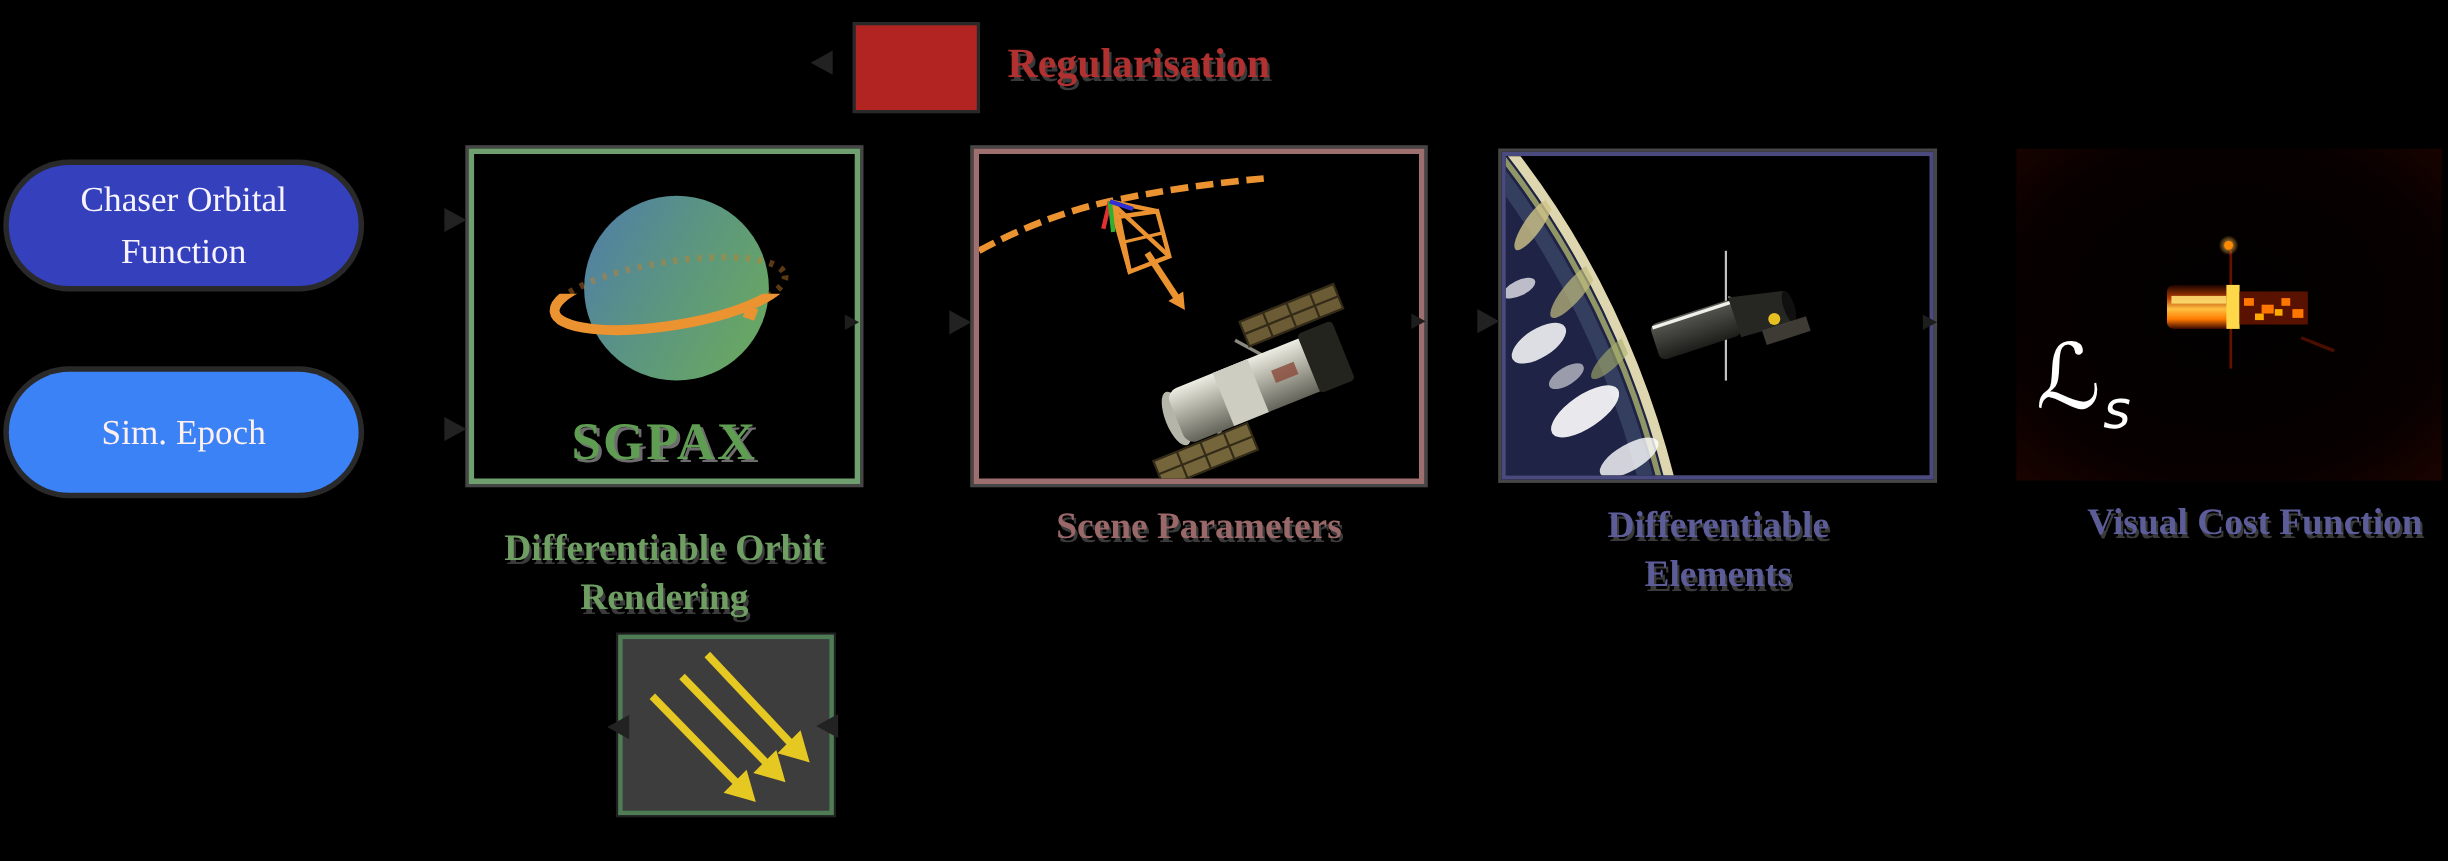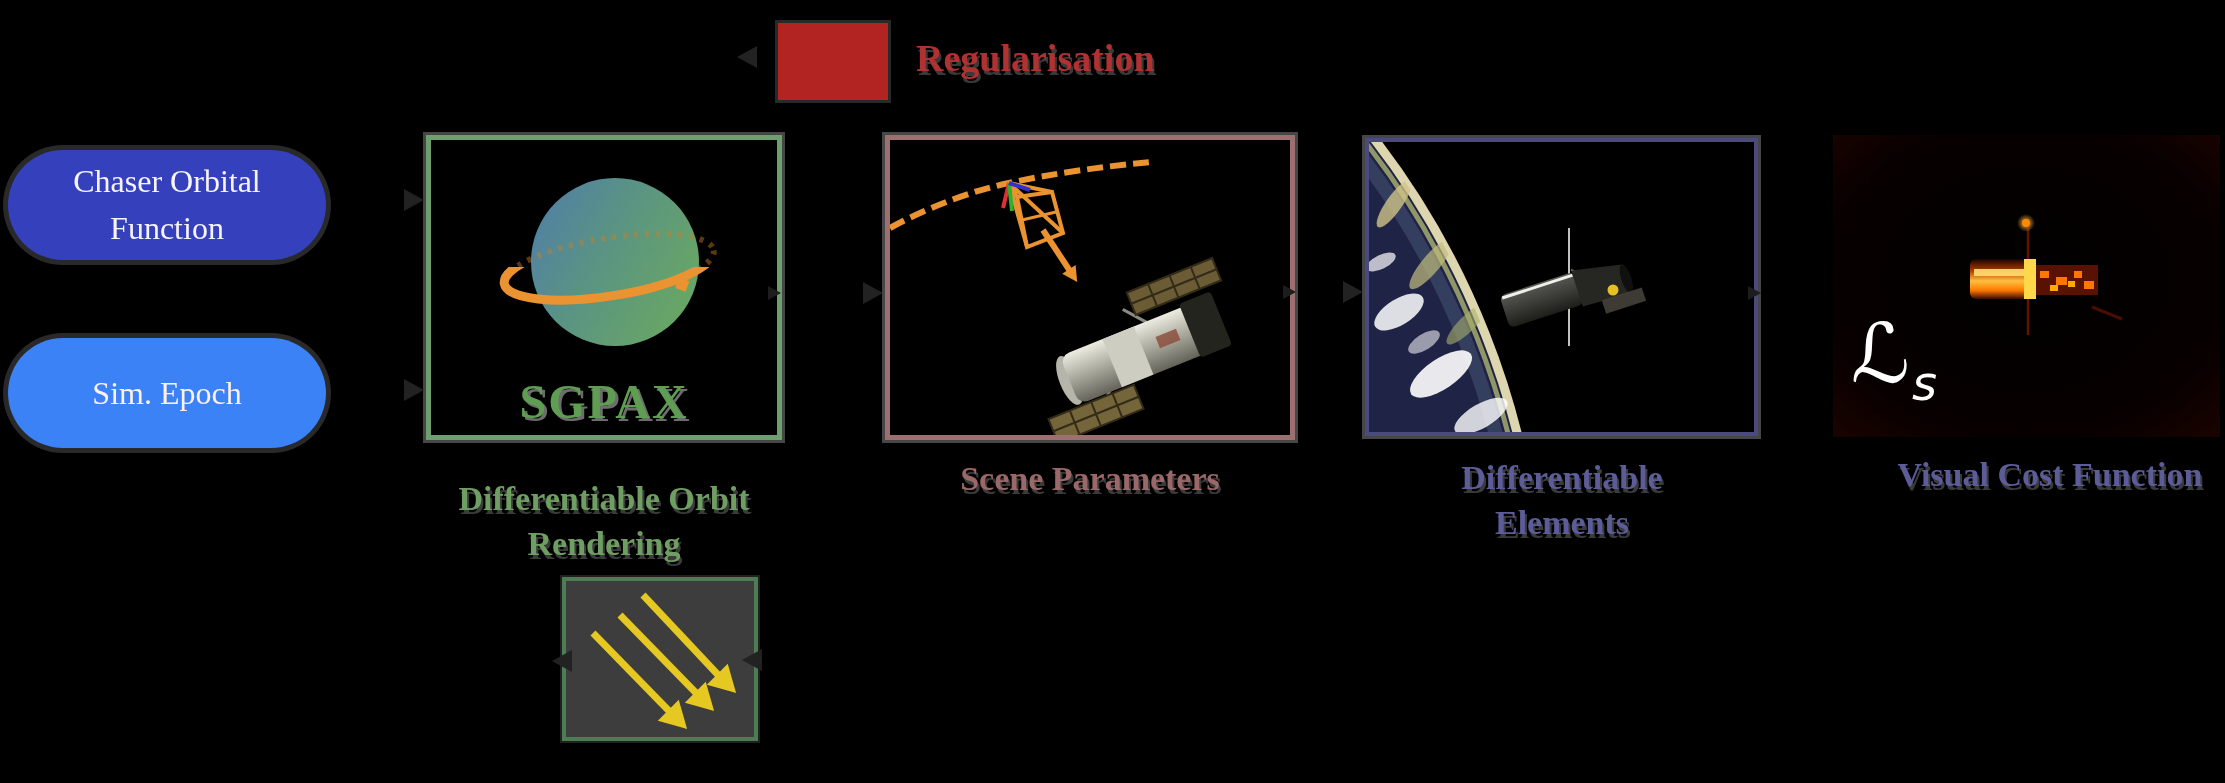--- a/index.html
+++ b/index.html
@@ -26,21 +26,21 @@
   
   .caption{position:absolute;width:420px;text-align:center;font-weight:bold;font-size:34px;
            line-height:45px;text-shadow:2px 4px 0 rgba(108,108,108,0.55);}
   #caption-propagator{left:394px;top:455px;color:#6f9e63;margin-top:21px;}
   #caption-scene{left:880px;top:456px;color:#9a6868;}
   #caption-rendering{left:1352px;top:455px;color:#5c5c99;}
   #caption-cost{left:1840px;top:452px;color:#5c5c99;}
   
   #sgpax-label{position:absolute;left:0;right:0;top:234px;text-align:center;font-weight:bold;
         font-size:48px;letter-spacing:2px;color:#5f9e52;text-shadow:3px 3px 0 rgba(128,128,128,0.85);}
-  #cost-formula{position:absolute;left:18px;top:178px;color:#ffffff;font-style:italic;
+  #cost-formula{position:absolute;left:18px;top:168px;color:#ffffff;font-style:italic;
         font-family:"DejaVu Sans","DejaVu Serif",serif;font-size:82px;line-height:82px;}
   #cost-formula .sub{font-size:48px;font-style:italic;position:relative;top:18px;left:2px;}
   
   #gradient-box{position:absolute;left:562px;top:577px;width:188px;height:156px;background:#3d3d3d;
         border:4px solid #4e7d55;box-shadow:0 0 0 2px rgba(35,35,35,0.9);}
   
   .ah{position:absolute;width:0;height:0;}
   .ah-r{border-top:11px solid transparent;border-bottom:11px solid transparent;border-left:20px solid #222222;}
   .ah-l{border-top:11px solid transparent;border-bottom:11px solid transparent;border-right:20px solid #222222;}
   .ah-sm{border-top:7px solid transparent;border-bottom:7px solid transparent;border-left:13px solid #1d1d1d;}

